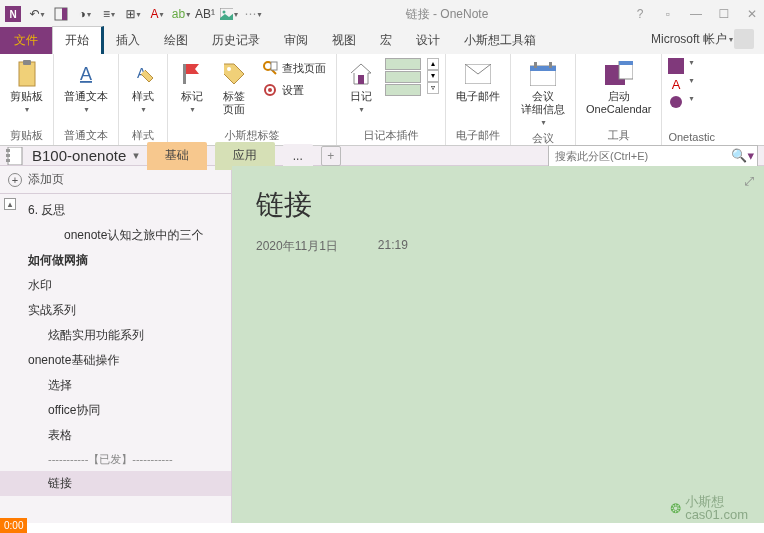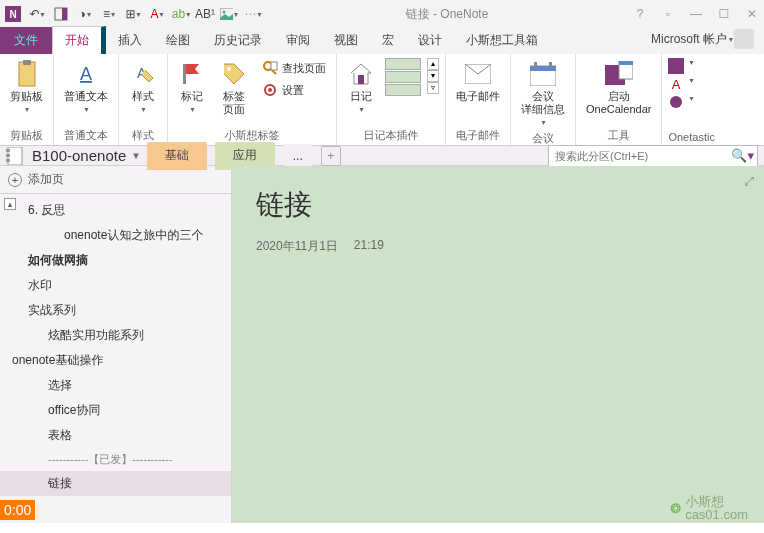--- a/index.html
+++ b/index.html
@@ -8,23 +8,23 @@
 
 .titlebar { height: 28px; background: #f3f3f3; display: flex; align-items: center; padding: 0 4px; }
 .titlebar-left { display: flex; gap: 6px; align-items: center; }
 .qat-icon { width: 18px; height: 18px; display: flex; align-items: center; justify-content: center; color: #444; }
 .titlebar-title { flex: 1; text-align: center; color: #888; font-size: 12px; }
 .titlebar-right { display: flex; gap: 12px; align-items: center; color: #999; }
 .win-btn { width: 16px; text-align: center; }
 
 
 .menutabs { height: 26px; background: #f3f3f3; display: flex; align-items: flex-end; }
-.filetab { background: #80397b; color: #5eead4; padding: 5px 14px; font-size: 12px; }
+.filetab { background: #80397b; color: #eab308; padding: 5px 14px; font-size: 12px; }
 .menutab { padding: 5px 12px; color: #444; font-size: 12px; cursor: pointer; }
-.menutab.active { color: #be185d; background: #fff; border-top: 1px solid #ccc; border-left: 1px solid #ccc; border-right: 5px solid #0c4a6e; }
+.menutab.active { color: #404040; background: #fff; border-top: 1px solid #ccc; border-left: 1px solid #ccc; border-right: 3px solid #0c4a6e; }
 .account { margin-left: auto; padding: 5px 10px; color: #444; display: flex; gap: 1px; align-items: center; }
 .avatar { width: 20px; height: 20px; background: #ddd; border-radius: 2px; }
 
 
 .ribbon { height: 92px; background: #fff; border-bottom: 1px solid #ccc; display: flex; }
 .rgroup { border-right: 1px solid #e0e0e0; padding: 4px 6px 2px 6px; display: flex; flex-direction: column; }
 .rgroup-body { flex: 1; display: flex; gap: 6px; align-items: flex-start; }
 .rgroup-label { text-align: center; color: #666; font-size: 11px; padding-top: 2px; }
 .rbtn-lg { display: flex; flex-direction: column; align-items: center; gap: 2px; padding: 2px 4px; cursor: pointer; }
 .rbtn-lg .ico { width: 28px; height: 28px; display: flex; align-items: center; justify-content: center; }
@@ -55,25 +55,25 @@
 .pagelist { flex: 1; overflow: auto; padding: 4px 0; position: relative; }
 .scroll-up { position: absolute; left: 4px; top: 4px; width: 12px; height: 12px; border: 1px solid #999; background: #fff; font-size: 9px; display: flex; align-items: center; justify-content: center; color: #666; }
 .pitem { padding: 4px 8px 4px 28px; font-size: 12px; color: #333; cursor: pointer; white-space: nowrap; overflow: hidden; text-overflow: ellipsis; }
 .pitem.l1 { padding-left: 48px; }
 .pitem.l2 { padding-left: 64px; }
 .pitem.sep { color: #888; padding-left: 48px; font-size: 11px; }
 .pitem.sel { background: #e8dce7; }
 
 .content { flex: 1; background: #cde2c9; padding: 20px 24px; position: relative; }
 .page-title { font-size: 28px; color: #333; font-weight: 300; margin-bottom: 14px; }
-.page-meta { display: flex; gap: 16px; color: #666; font-size: 12px; }
+.page-meta { display: flex; gap: 40px; color: #666; font-size: 12px; }
 .expand-icon { position: absolute; top: 8px; right: 10px; color: #888; cursor: pointer; }
 
 
-.timebox { position: absolute; left: 0; bottom: 13px; background: #ff7b00; color: #fff; font-size: 14px; padding: 2px 4px; }
+.timebox { position: absolute; left: 0; bottom: 0; background: #ff7b00; color: #fff; font-size: 10px; padding: 2px 4px; }
 .watermark { position: absolute; right: 16px; bottom: 12px; color: #8aa886; font-size: 13px; display: flex; align-items: center; gap: 4px; }
 
 .drop { font-size: 8px; color: #666; margin-left: 1px; }
 svg { display: block; }
 </style>
 </head>
 <body>
 
 <div class="titlebar">
   <div class="titlebar-left">
@@ -372,21 +372,21 @@
     </div>
     <div class="pagelist">
       <div class="scroll-up">▴</div>
       <div id="pagelist-items">
           <div class="pitem">6. 反思</div>
           <div class="pitem l2">onenote认知之旅中的三个</div>
           <div class="pitem" style="padding-left: 28px; font-weight: bold;">如何做网摘</div>
           <div class="pitem" style="padding-left: 28px;">水印</div>
           <div class="pitem" style="padding-left: 28px;">实战系列</div>
           <div class="pitem l1">炫酷实用功能系列</div>
-          <div class="pitem" style="padding-left: 12px;">onenote基础操作</div>
+          <div class="pitem" style="padding-left: 28px;">onenote基础操作</div>
           <div class="pitem l1">选择</div>
           <div class="pitem l1">office协同</div>
           <div class="pitem l1">表格</div>
           <div class="pitem sep">-----------【已发】-----------</div>
           <div class="pitem l1 sel">链接</div>
         </div>
     </div>
   </div>
   <div class="content">
     <span class="expand-icon">⤢</span>

